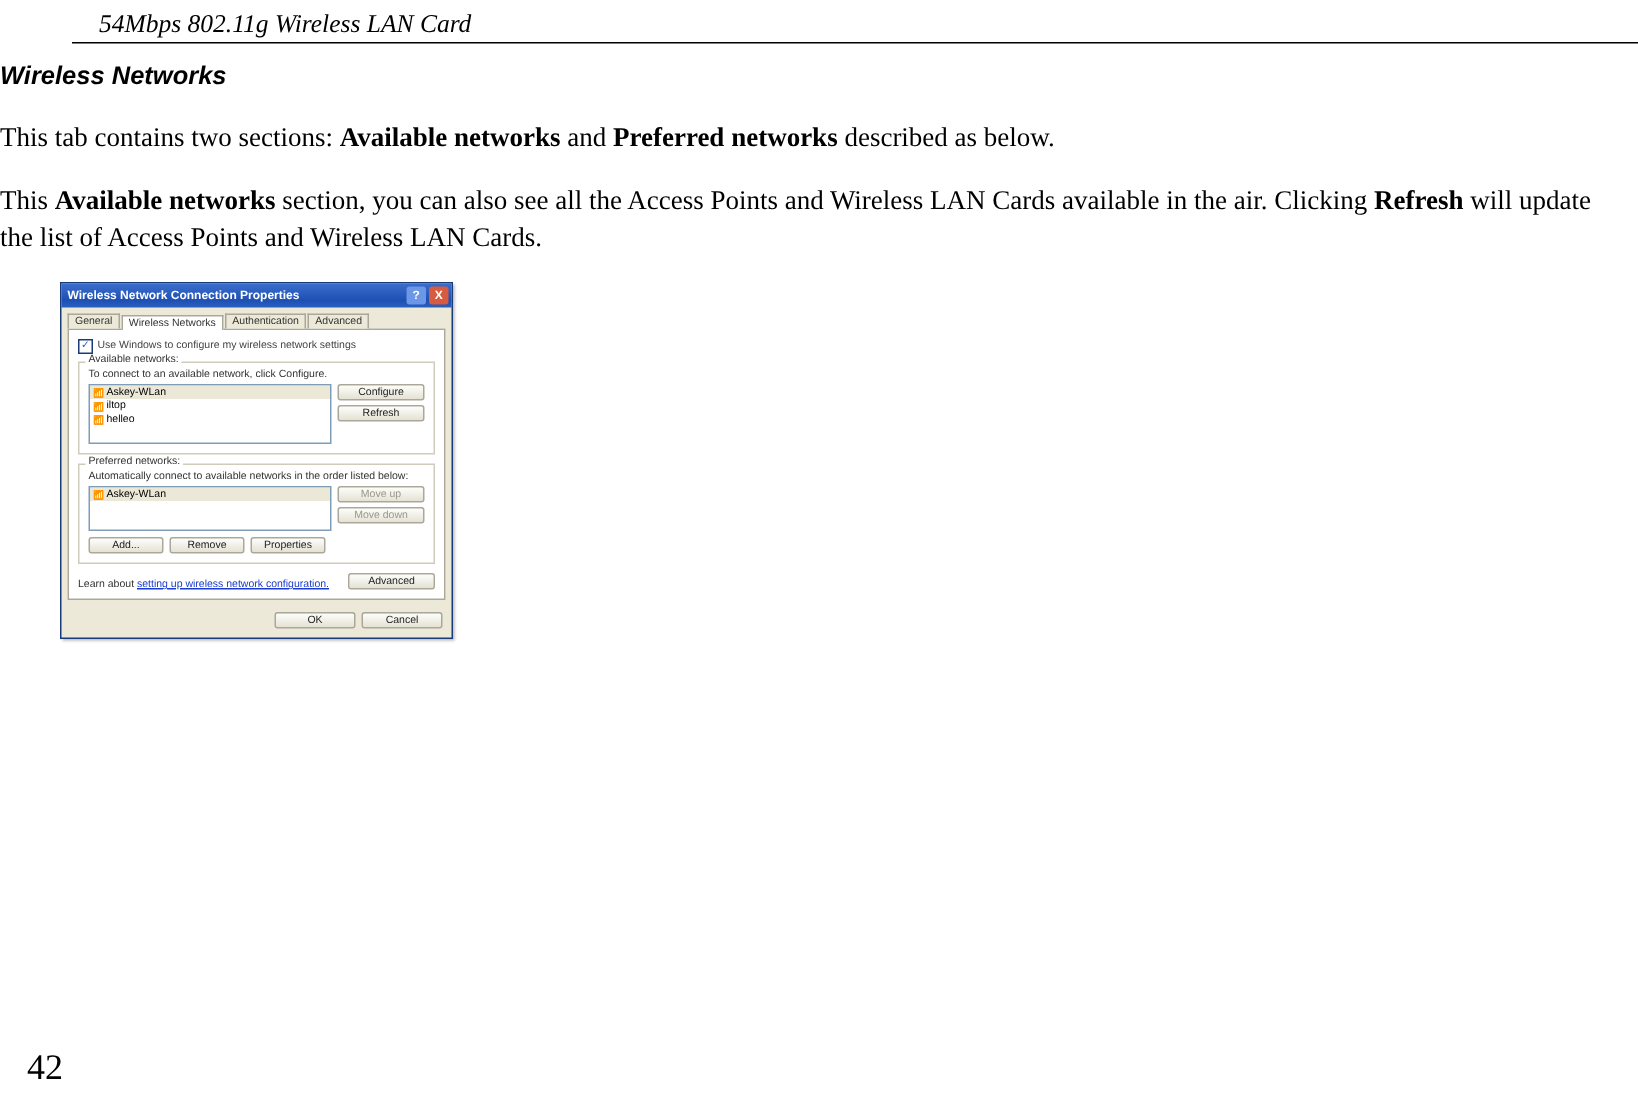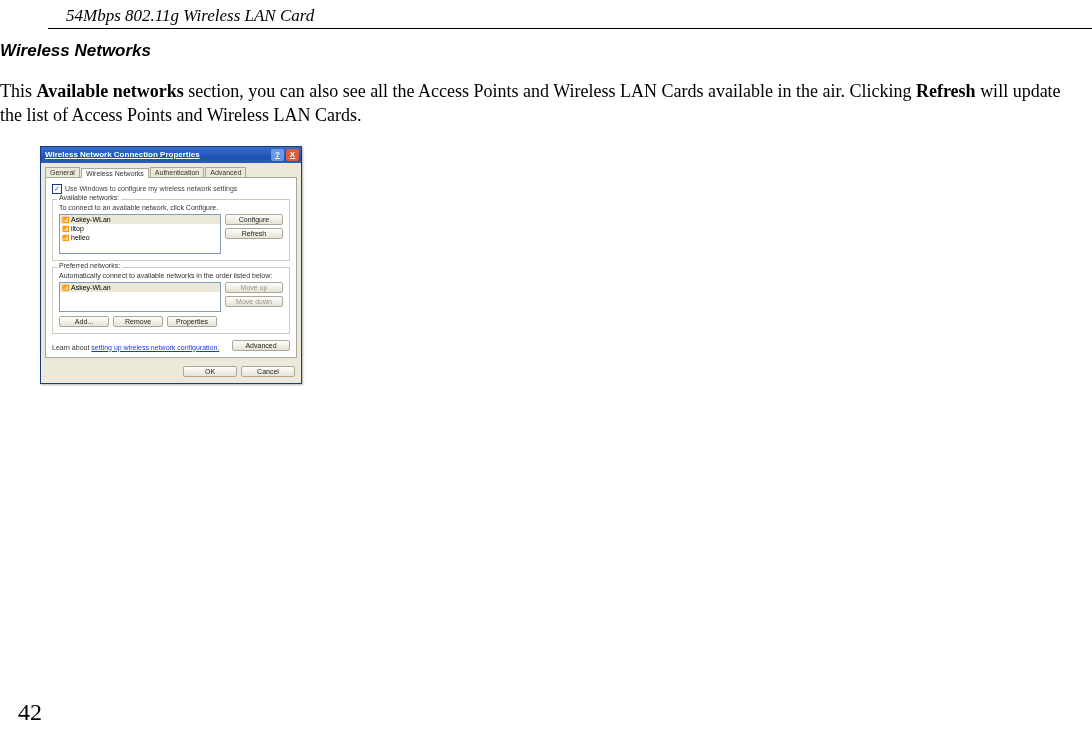--- a/index.html
+++ b/index.html
@@ -60,21 +60,20 @@
   background: #ece9d8;
   box-shadow: 1px 1px 2px rgba(0,0,0,0.3);
 }
 .xp-titlebar {
   background: linear-gradient(#3b6ecb, #1d50b3 70%, #2a5fbf);
   color: #fff;
   display: flex;
   align-items: center;
   height: 16px;
   padding: 0 2px 0 4px;
-  text-decoration: underline;
 }
 .xp-title { flex: 1; font-size: 8px; font-weight: bold; }
 .xp-help, .xp-close {
   width: 13px; height: 12px;
   margin-left: 2px;
   border-radius: 2px;
   font-size: 8px;
   font-weight: bold;
   display: flex;
   align-items: center;
@@ -189,20 +188,23 @@
 </style>
 </head>
 <body>
 
 <div class="page-header">54Mbps 802.11g Wireless LAN Card</div>
 
 <div class="content">
 
   <div class="section-title">Wireless Networks</div>
 
+  <div class="para">
+    <span>This tab contains two sections: </span><span class="strong-inline">Available networks</span><span> and </span><span class="strong-inline">Preferred networks</span><span> described as below.</span>
+  </div>
 
   <div class="para">
     <span>This </span><span class="strong-inline">Available networks</span><span> section, you can also see all the Access Points and Wireless LAN Cards available in the air. Clicking </span><span class="strong-inline">Refresh</span><span> will update the list of Access Points and Wireless LAN Cards.</span>
   </div>
 
   <div class="figure-wrap">
     <div class="xp-dialog">
       <div class="xp-titlebar">
         <span class="xp-title">Wireless Network Connection Properties</span>
         <span class="xp-help">?</span>

